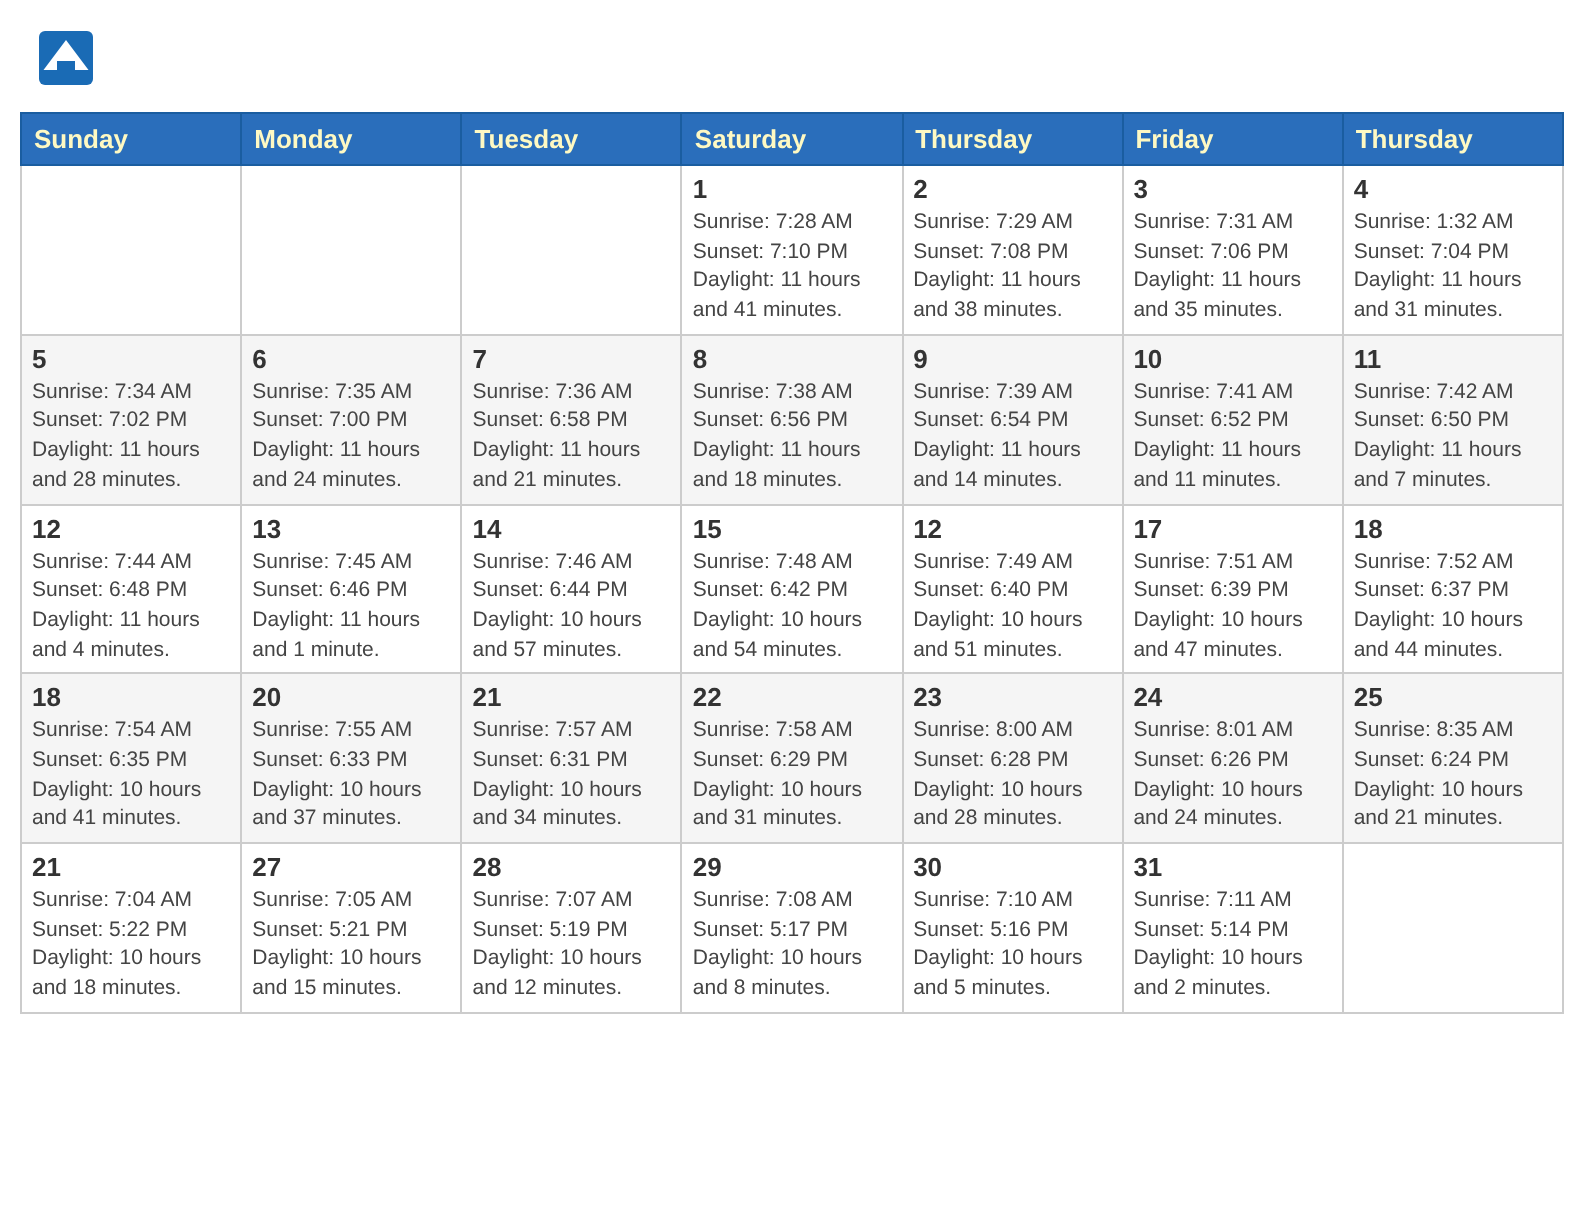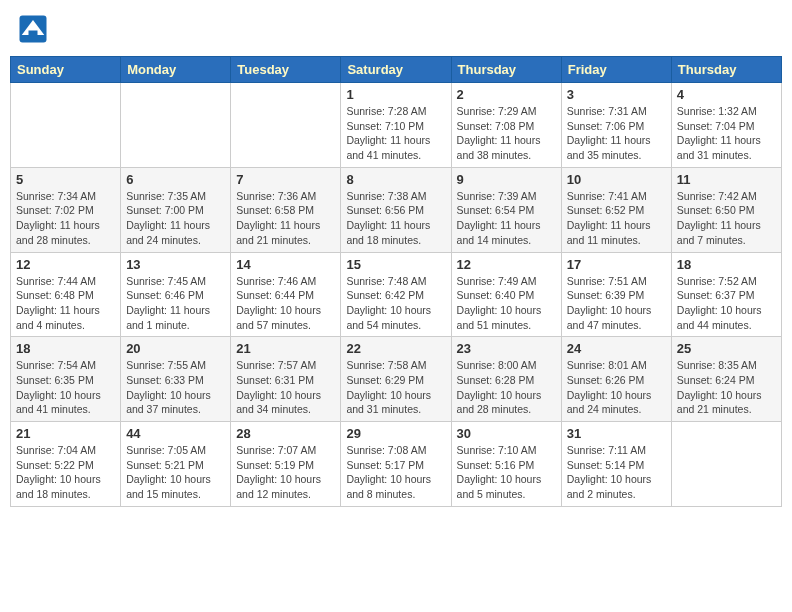--- a/index.html
+++ b/index.html
@@ -284,21 +284,21 @@
         </td>
       </tr>
       <tr>
         <td>
           <div class="day-number">21</div>
           <div class="day-info">Sunrise: 7:04 AM
 Sunset: 5:22 PM
 Daylight: 10 hours and 18 minutes.</div>
         </td>
         <td>
-          <div class="day-number">44</div>
+          <div class="day-number">27</div>
           <div class="day-info">Sunrise: 7:05 AM
 Sunset: 5:21 PM
 Daylight: 10 hours and 15 minutes.</div>
         </td>
         <td>
           <div class="day-number">28</div>
           <div class="day-info">Sunrise: 7:07 AM
 Sunset: 5:19 PM
 Daylight: 10 hours and 12 minutes.</div>
         </td>

